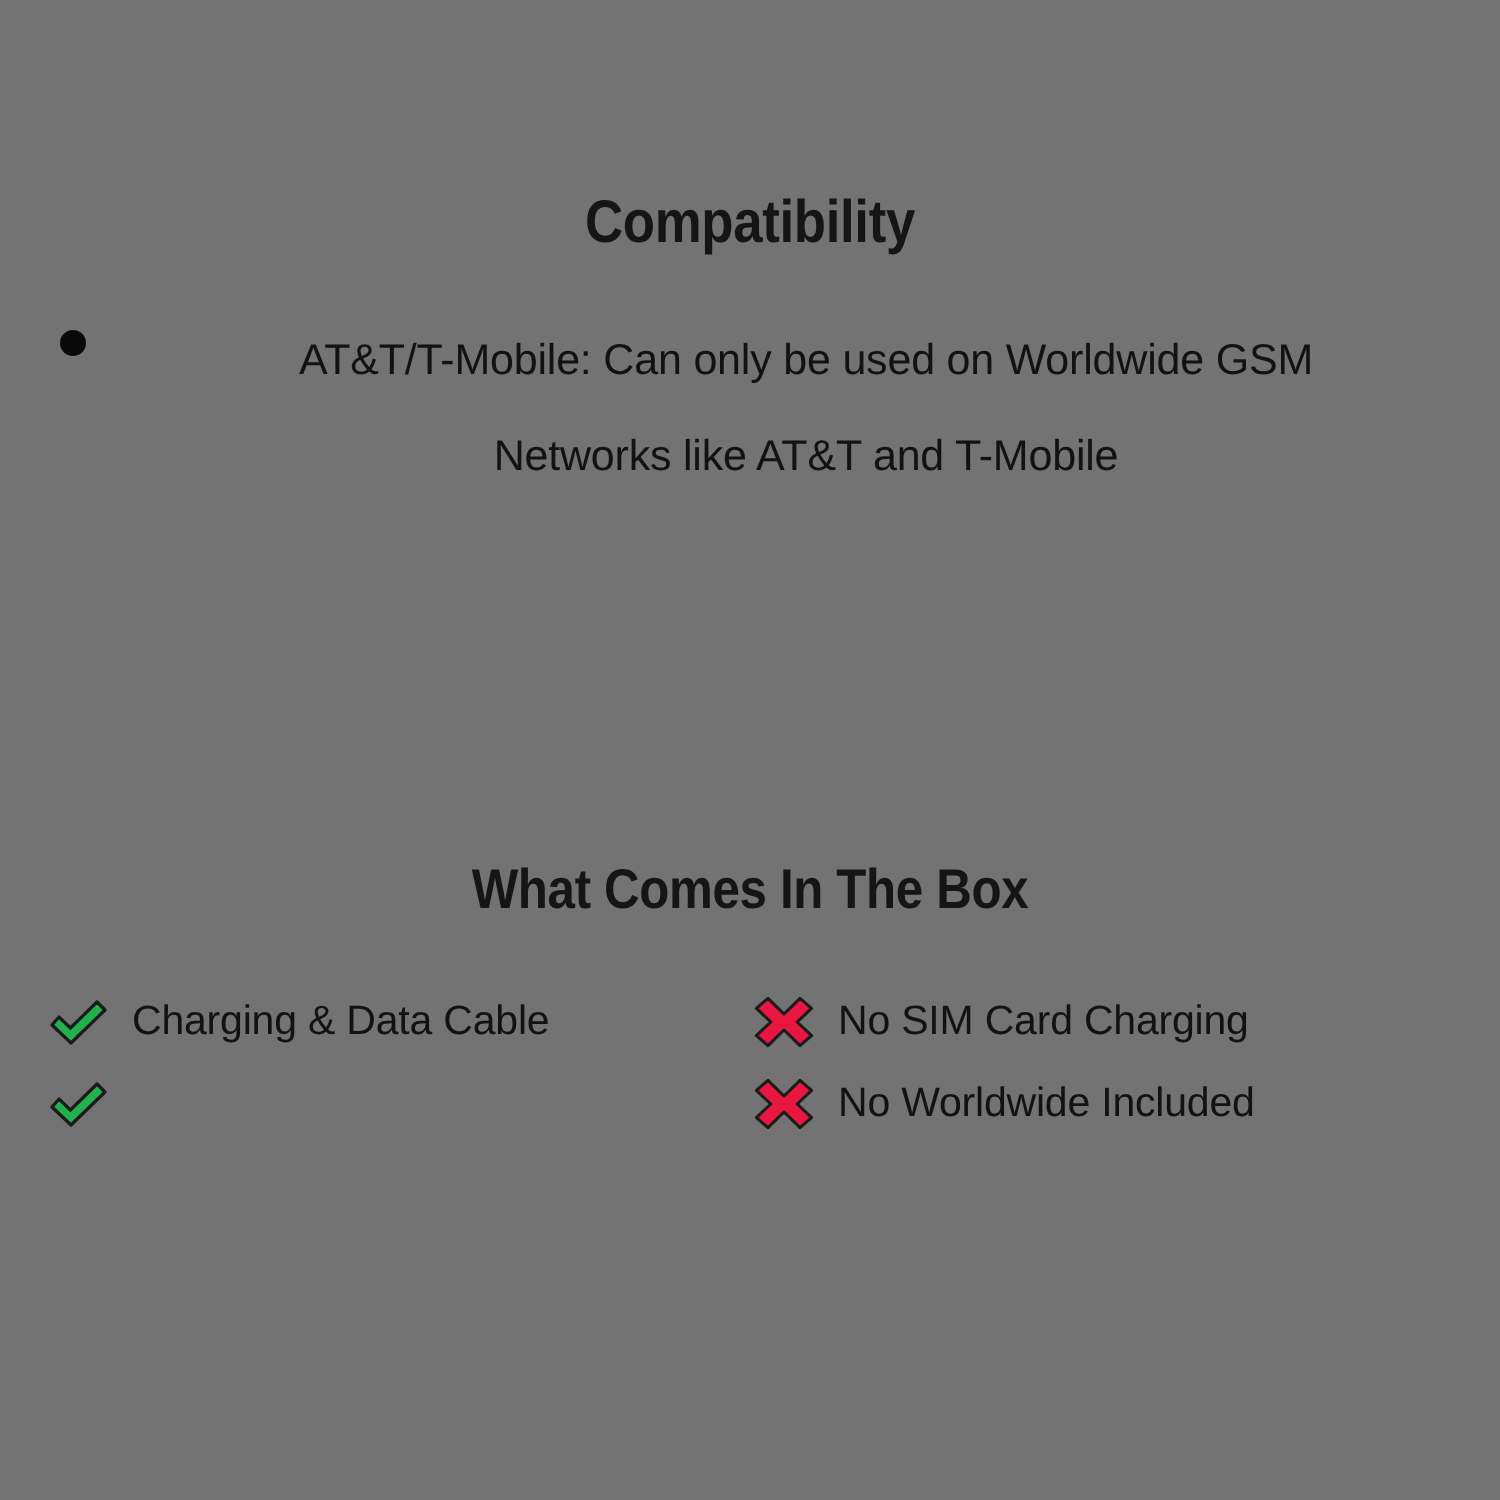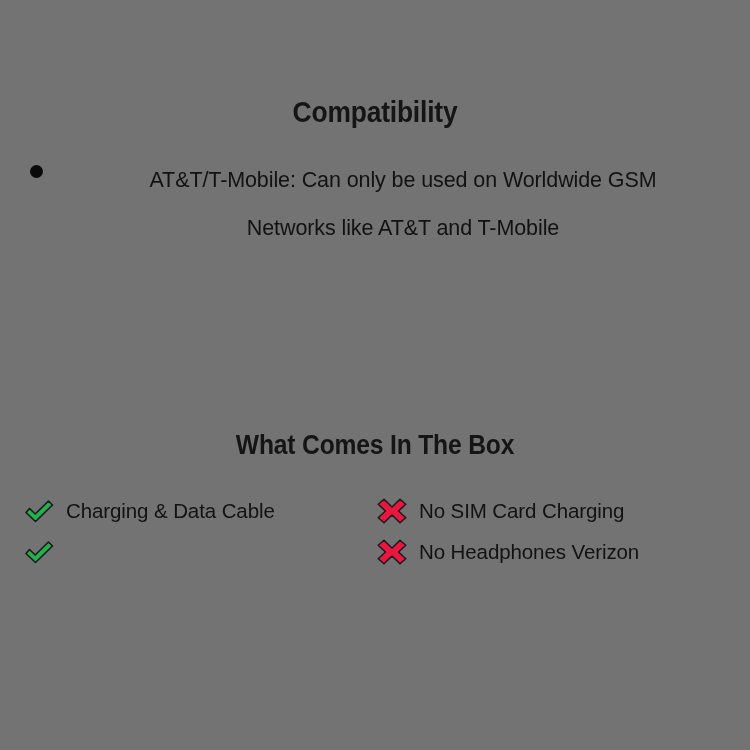--- a/index.html
+++ b/index.html
@@ -178,20 +178,20 @@
         </span>
         <span class="item-label">No SIM Card Charging</span>
       </div>
 
       <div class="item-row">
         <span class="item-icon">
           <svg viewBox="0 0 34 30" xmlns="http://www.w3.org/2000/svg">
             <path d="M9.0 3.2 L17.0 11.0 L25.0 3.2 L30.8 8.2 L23.6 15.0 L30.8 21.8 L25.0 26.8 L17.0 19.0 L9.0 26.8 L3.2 21.8 L10.4 15.0 L3.2 8.2 Z" fill="#e8173f" stroke="#1a1a1a" stroke-width="1.5" stroke-linejoin="round" stroke-linecap="round"></path>
           </svg>
         </span>
-        <span class="item-label">No Headphones Verizon</span>
+        <span class="item-label">No Worldwide Included</span>
       </div>
 
     </div>
 
   </div>
 
 </div>
 
 </body></html>

